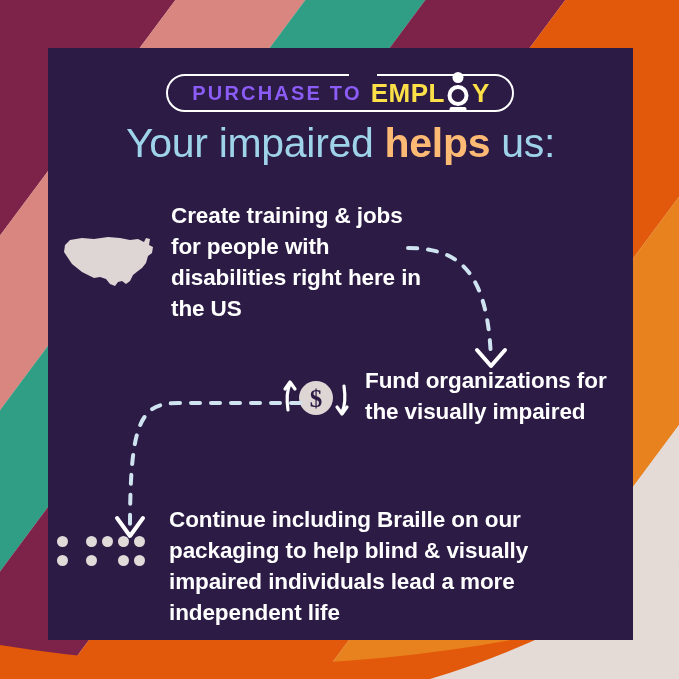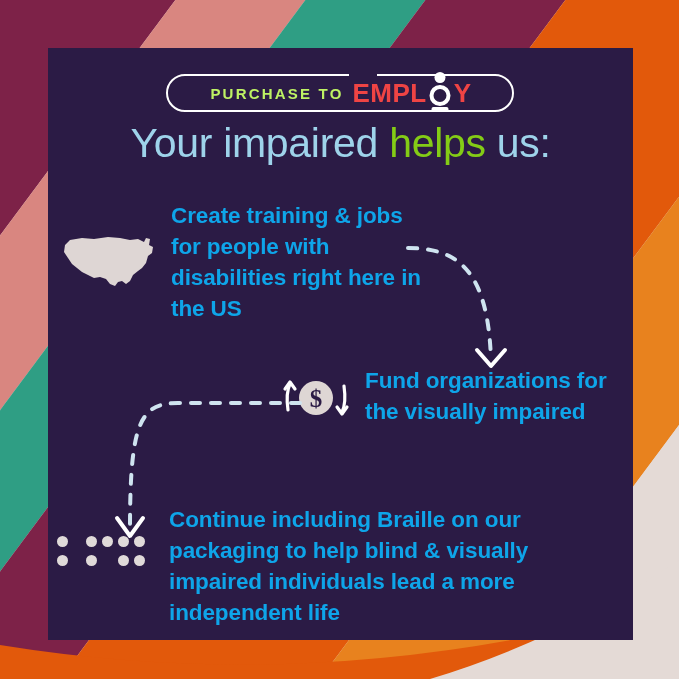--- a/index.html
+++ b/index.html
@@ -23,25 +23,25 @@
   .logo-wrap{position:absolute;left:118px;top:20px;width:350px;height:46px;}
   .logo-pill{
     position:absolute;left:0;top:6px;width:348px;height:38px;
     border:2.5px solid #ffffff;border-radius:22px;box-sizing:border-box;
   }
   .logo-inner{
     position:absolute;left:0;top:6px;width:350px;height:38px;
     display:flex;align-items:center;justify-content:center;gap:9px;
   }
   .logo-small{
-    color:#bef264;font-weight:bold;font-size:15px;letter-spacing:2.2px;
+    color:#8b5cf6;font-weight:bold;font-size:20px;letter-spacing:2.2px;
     line-height:1;white-space:nowrap;
   }
   .logo-big{
-    color:#ef4444;font-weight:bold;font-size:26px;letter-spacing:0.5px;
+    color:#fde047;font-weight:bold;font-size:26px;letter-spacing:0.5px;
     line-height:1;white-space:nowrap;display:flex;align-items:center;
   }
   .logo-person{
     position:relative;display:inline-block;width:25px;height:40px;
     vertical-align:middle;margin:0 1px;
   }
   .lp-head{
     position:absolute;left:50%;top:-1px;transform:translateX(-50%);
     width:11px;height:11px;border-radius:50%;background:#ffffff;
   }
@@ -59,25 +59,25 @@
     position:absolute;left:183px;top:0px;width:28px;height:13px;
     background:#2b1b45;
   }
 
   
   .headline{
     position:absolute;left:0;top:74px;width:585px;text-align:center;
     font-size:41px;line-height:1.05;color:#9ed3ea;white-space:nowrap;
     letter-spacing:-0.3px;
   }
-  .headline .bold{color:#84cc16;font-weight:normal;}
+  .headline .bold{color:#fdba74;font-weight:bold;}
 
   
   .item-text{
-    position:absolute;color:#0ea5e9;font-size:22.5px;line-height:1.38;
+    position:absolute;color:#ffffff;font-size:22.5px;line-height:1.38;
     font-weight:bold;letter-spacing:-0.1px;
   }
   #item1-text{left:123px;top:152px;width:265px;}
   #item2-text{left:305px;top:317px;width:275px;margin-left:12px;}
   #item3-text{left:121px;top:456px;width:400px;}
 
   
   #us-map{position:absolute;left:12px;top:180px;width:100px;height:62px;}
   #coin-icon{position:absolute;left:232px;top:326px;width:72px;height:48px;}
   #braille-icon{position:absolute;left:7px;top:487px;width:96px;height:34px;}

